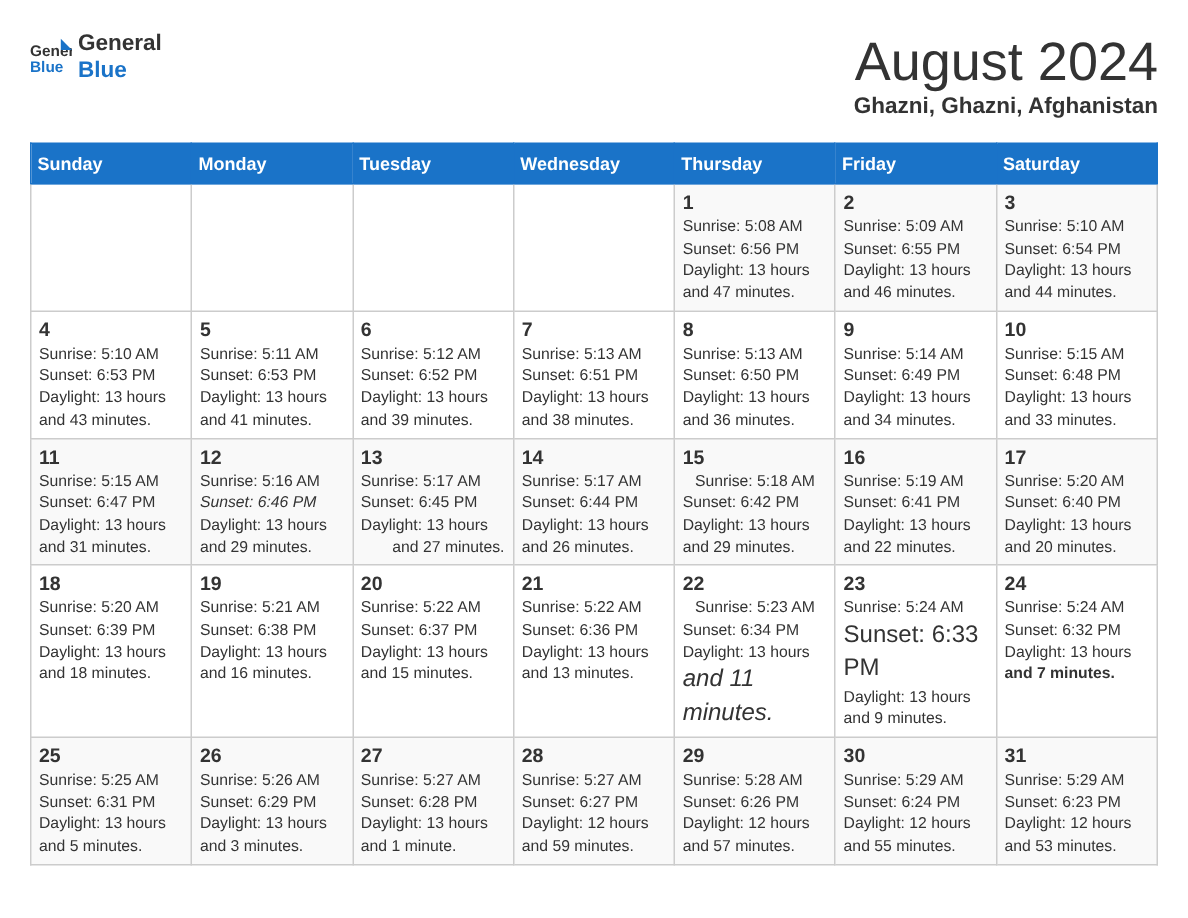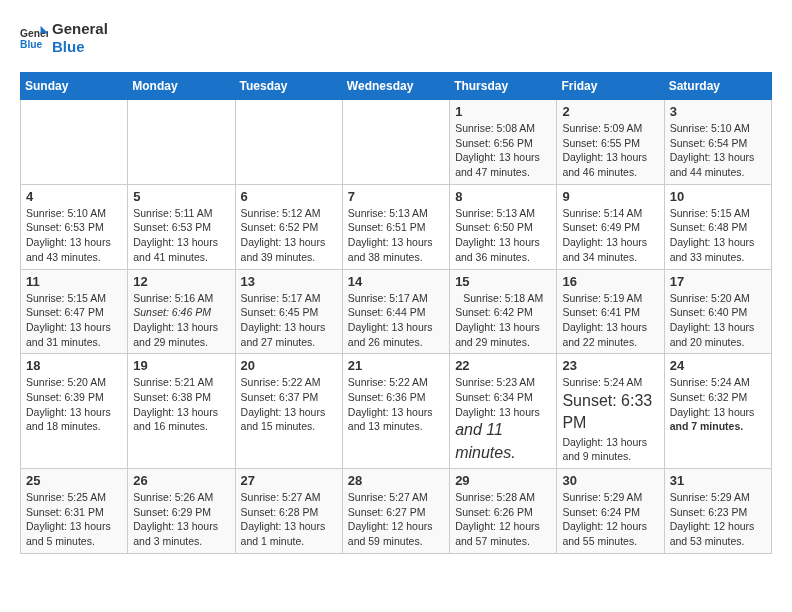--- a/index.html
+++ b/index.html
@@ -83,20 +83,24 @@
     <svg class="logo-icon" viewBox="0 0 30 30" xmlns="http://www.w3.org/2000/svg">
       <text x="0" y="14" font-size="11" font-weight="bold" fill="#333">General</text>
       <text x="0" y="26" font-size="11" font-weight="bold" fill="#1a73c8">Blue</text>
       <polygon points="22,2 30,10 22,10" fill="#1a73c8"></polygon>
     </svg>
     <div>
       <div style="font-size:15px;font-weight:bold;color:#333;line-height:1.2;">General</div>
       <div style="font-size:15px;font-weight:bold;color:#1a73c8;line-height:1.2;">Blue</div>
     </div>
   </div>
+  <div class="title-block">
+    <div class="month-title">August 2024</div>
+    <div class="location-title">Ghazni, Ghazni, Afghanistan</div>
+  </div>
 </div>
 
 <table>
   <thead>
     <tr id="weekday-header">
         <th>Sunday</th>
         <th>Monday</th>
         <th>Tuesday</th>
         <th>Wednesday</th>
         <th>Thursday</th>
@@ -196,21 +200,21 @@
           <div style="font-size: 10.5px; line-height: 1.4;">Sunrise: 5:16 AM</div>
           <div style="font-size: 10.5px; line-height: 1.4; font-style: italic;">Sunset: 6:46 PM</div>
           <div style="font-size: 10.5px; line-height: 1.4;">Daylight: 13 hours</div>
           <div style="font-size: 10.5px; line-height: 1.4;">and 29 minutes.</div>
         </td>
         <td>
           <span class="day-num">13</span>
           <div style="font-size: 10.5px; line-height: 1.4;">Sunrise: 5:17 AM</div>
           <div style="font-size: 10.5px; line-height: 1.4;">Sunset: 6:45 PM</div>
           <div style="font-size: 10.5px; line-height: 1.4;">Daylight: 13 hours</div>
-          <div style="font-size: 10.5px; line-height: 1.4;">and 27 minutes.</div>
+          <div style="font-size: 10.5px; line-height: 1.4; margin-left: 21px;">and 27 minutes.</div>
         </td>
         <td>
           <span class="day-num">14</span>
           <div style="font-size: 10.5px; line-height: 1.4;">Sunrise: 5:17 AM</div>
           <div style="font-size: 10.5px; line-height: 1.4;">Sunset: 6:44 PM</div>
           <div style="font-size: 10.5px; line-height: 1.4;">Daylight: 13 hours</div>
           <div style="font-size: 10.5px; line-height: 1.4;">and 26 minutes.</div>
         </td>
         <td>
           <span class="day-num">15</span>
@@ -258,21 +262,21 @@
         </td>
         <td>
           <span class="day-num">21</span>
           <div style="font-size: 10.5px; line-height: 1.4;">Sunrise: 5:22 AM</div>
           <div style="font-size: 10.5px; line-height: 1.4;">Sunset: 6:36 PM</div>
           <div style="font-size: 10.5px; line-height: 1.4;">Daylight: 13 hours</div>
           <div style="font-size: 10.5px; line-height: 1.4;">and 13 minutes.</div>
         </td>
         <td>
           <span class="day-num">22</span>
-          <div style="font-size: 10.5px; line-height: 1.4;">Sunrise: 5:23 AM</div>
+          <div style="font-size: 10.5px; line-height: 1.4; text-align: center;">Sunrise: 5:23 AM</div>
           <div style="font-size: 10.5px; line-height: 1.4;">Sunset: 6:34 PM</div>
           <div style="font-size: 10.5px; line-height: 1.4;">Daylight: 13 hours</div>
           <div style="font-size: 16px; line-height: 1.4; font-style: italic;">and 11 minutes.</div>
         </td>
         <td>
           <span class="day-num">23</span>
           <div style="font-size: 10.5px; line-height: 1.4;">Sunrise: 5:24 AM</div>
           <div style="font-size: 16px; line-height: 1.4;">Sunset: 6:33 PM</div>
           <div style="font-size: 10.5px; line-height: 1.4;">Daylight: 13 hours</div>
           <div style="font-size: 10.5px; line-height: 1.4;">and 9 minutes.</div>

